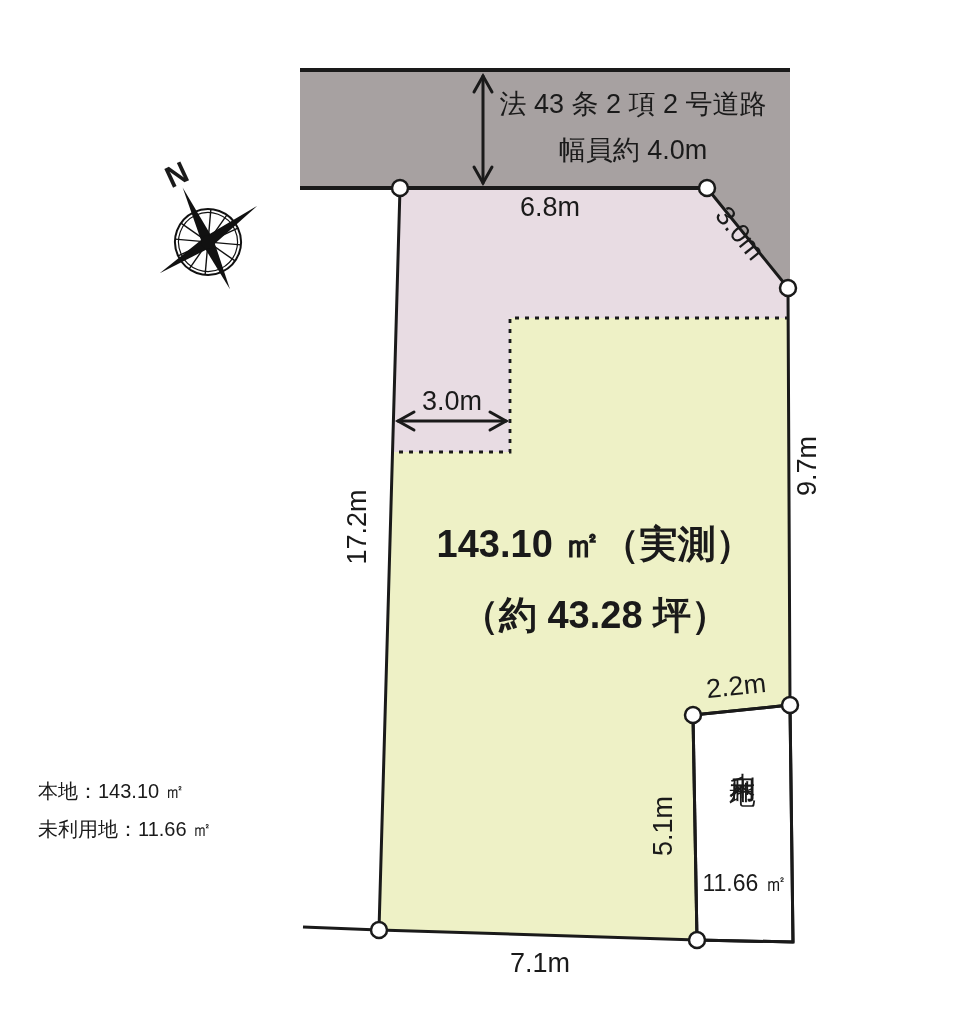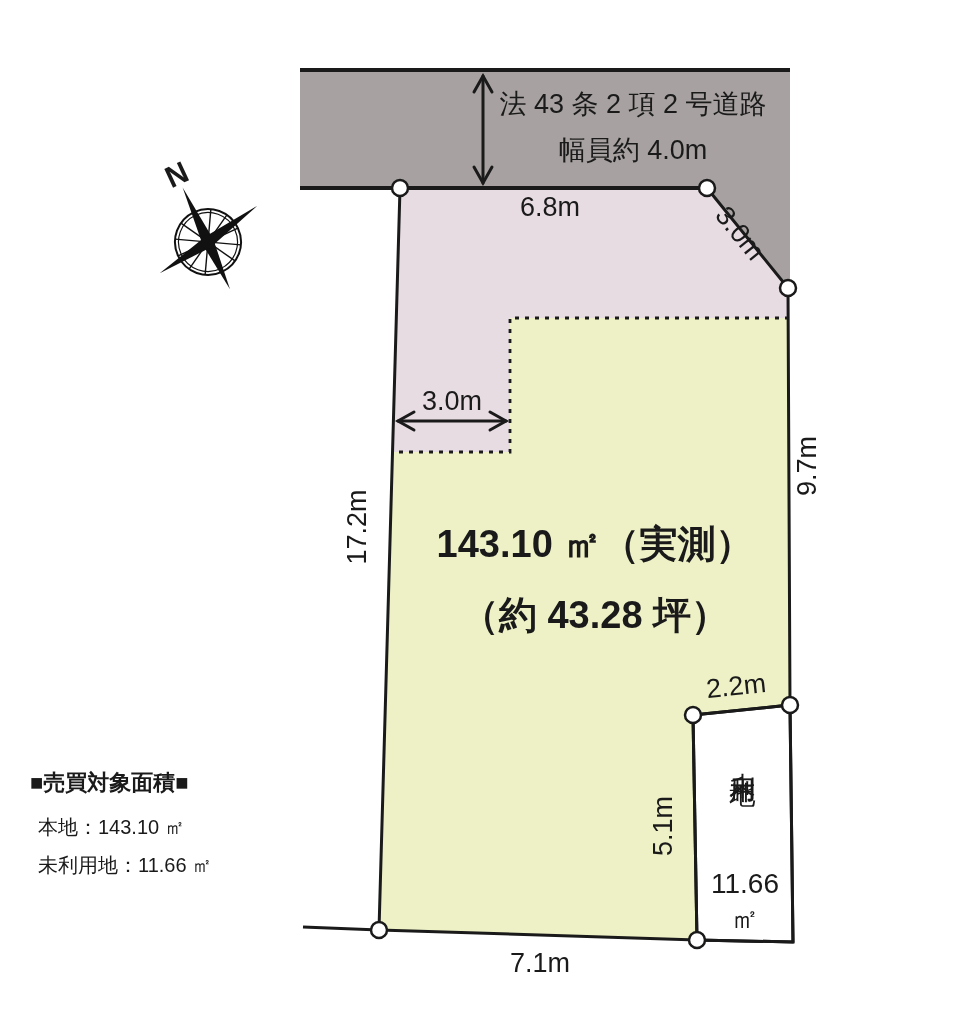--- a/index.html
+++ b/index.html
@@ -33,21 +33,21 @@
   }
   .legend-title{font-size:22px;font-weight:700;margin:0 0 14px 0;}
   .legend-line{font-size:20px;line-height:30px;margin:8px;}
   .unused-vertical{
     position:absolute;left:726px;top:752px;
     writing-mode:vertical-rl;text-orientation:upright;
     font-size:26px;letter-spacing:3px;
   }
   .unused-area-label{
     position:absolute;left:695px;top:868px;width:100px;
-    font-size:28px;text-align:center;
+    font-size:23px;text-align:center;
   }
 </style>
 </head>
 <body>
 
 <div id="canvas">
 
   <svg width="977" height="1024" viewBox="0 0 977 1024">
 
     <polygon class="fill-road" points="300,70 790,70 790,289 707,189 300,189"></polygon>
@@ -122,18 +122,17 @@
 
     <text class="dim-label" x="672" y="826" text-anchor="middle" transform="rotate(-90 672 826)">5.1m</text>
 
     <text class="dim-label" x="540" y="972" text-anchor="middle">7.1m</text>
   </svg>
 
   <div class="unused-vertical">未利用地</div>
   <div class="unused-area-label">11.66 ㎡</div>
 
   <div class="legend">
-    <p class="legend-title">■売買対象面積■</p>
     <p class="legend-line">本地：143.10 ㎡</p>
     <p class="legend-line">未利用地：11.66 ㎡</p>
   </div>
 
 </div>
 
 </body></html>

